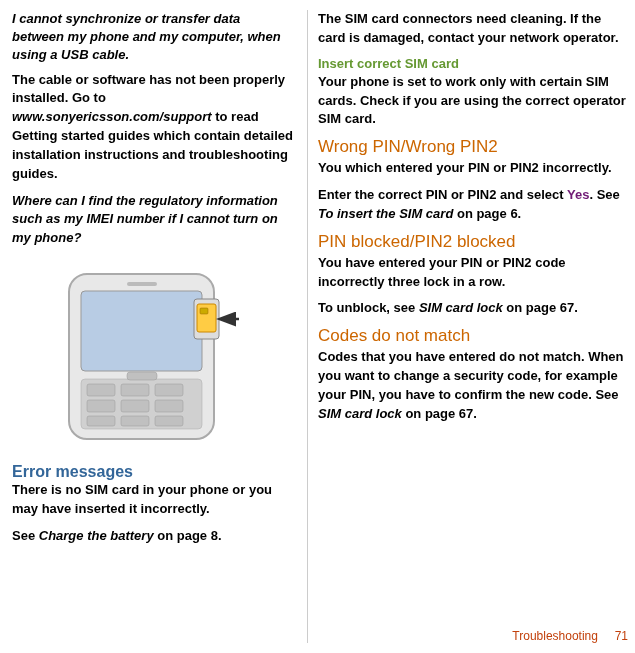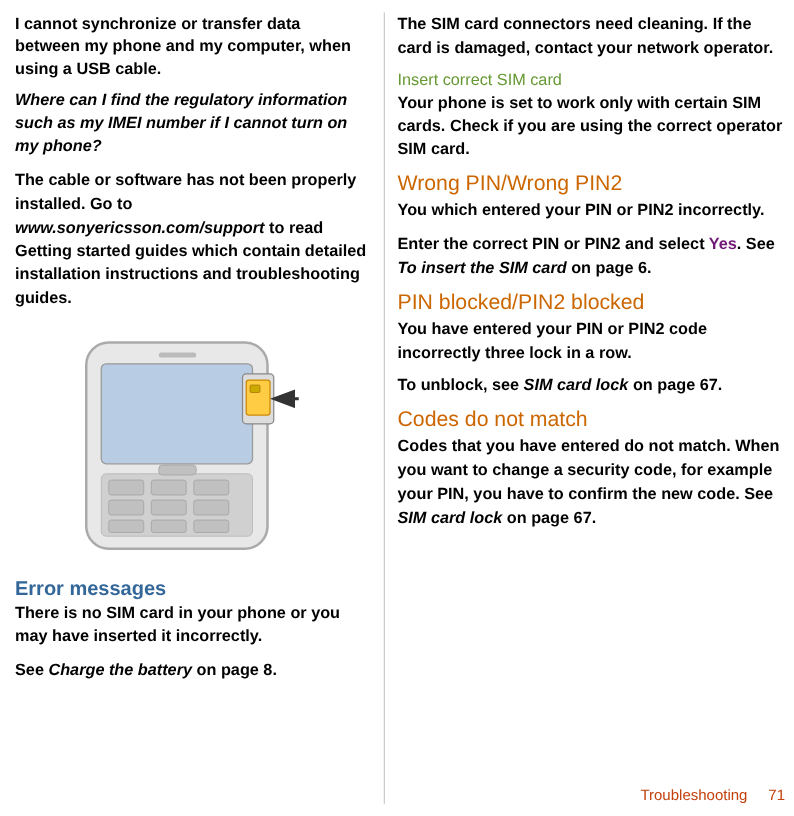--- a/index.html
+++ b/index.html
@@ -38,20 +38,21 @@
     }
 
     .divider {
       width: 1px;
       background: #cccccc;
       margin: 0 2px;
       flex-shrink: 0;
     }
 
     .italic-bold {
+      font-style: italic;
       font-weight: bold;
       font-size: 13px;
       line-height: 1.4;
       margin-bottom: 6px;
     }
 
     .body-text {
       font-size: 13px;
       line-height: 1.45;
       margin-bottom: 8px;
@@ -80,21 +81,21 @@
     .error-messages-heading {
       color: #336699;
       font-size: 16px;
       font-weight: bold;
       margin-bottom: 0;
     }
 
     .section-label-green {
       color: #669933;
       font-size: 13px;
-      font-weight: normal;
+      font-weight: bold;
       margin-bottom: 2px;
     }
 
     .section-label-orange {
       color: #cc6600;
       font-size: 17px;
       font-weight: normal;
       margin-bottom: 2px;
     }
 
@@ -115,24 +116,24 @@
     }
   </style>
 </head>
 <body>
 
 <div class="page-container">
 
   <div class="left-column">
     <div class="content-wrap">
       <p class="italic-bold">I cannot synchronize or transfer data between my phone and my computer, when using a USB cable.</p>
-      <p class="body-text italic-text">Where can I find the regulatory information such as my IMEI number if I cannot turn on my phone?</p>
       <p class="body-text">
         The cable or software has not been properly installed. Go to <span class="italic-text">www.sonyericsson.com/support</span> to read Getting started guides which contain detailed installation instructions and troubleshooting guides.
       </p>
+      <p class="body-text italic-text">Where can I find the regulatory information such as my IMEI number if I cannot turn on my phone?</p>
 
       <div class="phone-image-container">
         <svg class="phone-svg" viewBox="0 0 230 180" xmlns="http://www.w3.org/2000/svg">
 
           <rect x="30" y="5" width="145" height="165" rx="18" ry="18" fill="#e8e8e8" stroke="#aaaaaa" stroke-width="2"></rect>
 
           <rect x="42" y="22" width="121" height="80" rx="4" ry="4" fill="#b8cce4" stroke="#999999" stroke-width="1"></rect>
 
           <rect x="42" y="110" width="121" height="50" rx="4" ry="4" fill="#d0d0d0" stroke="#aaaaaa" stroke-width="0.5"></rect>
 

